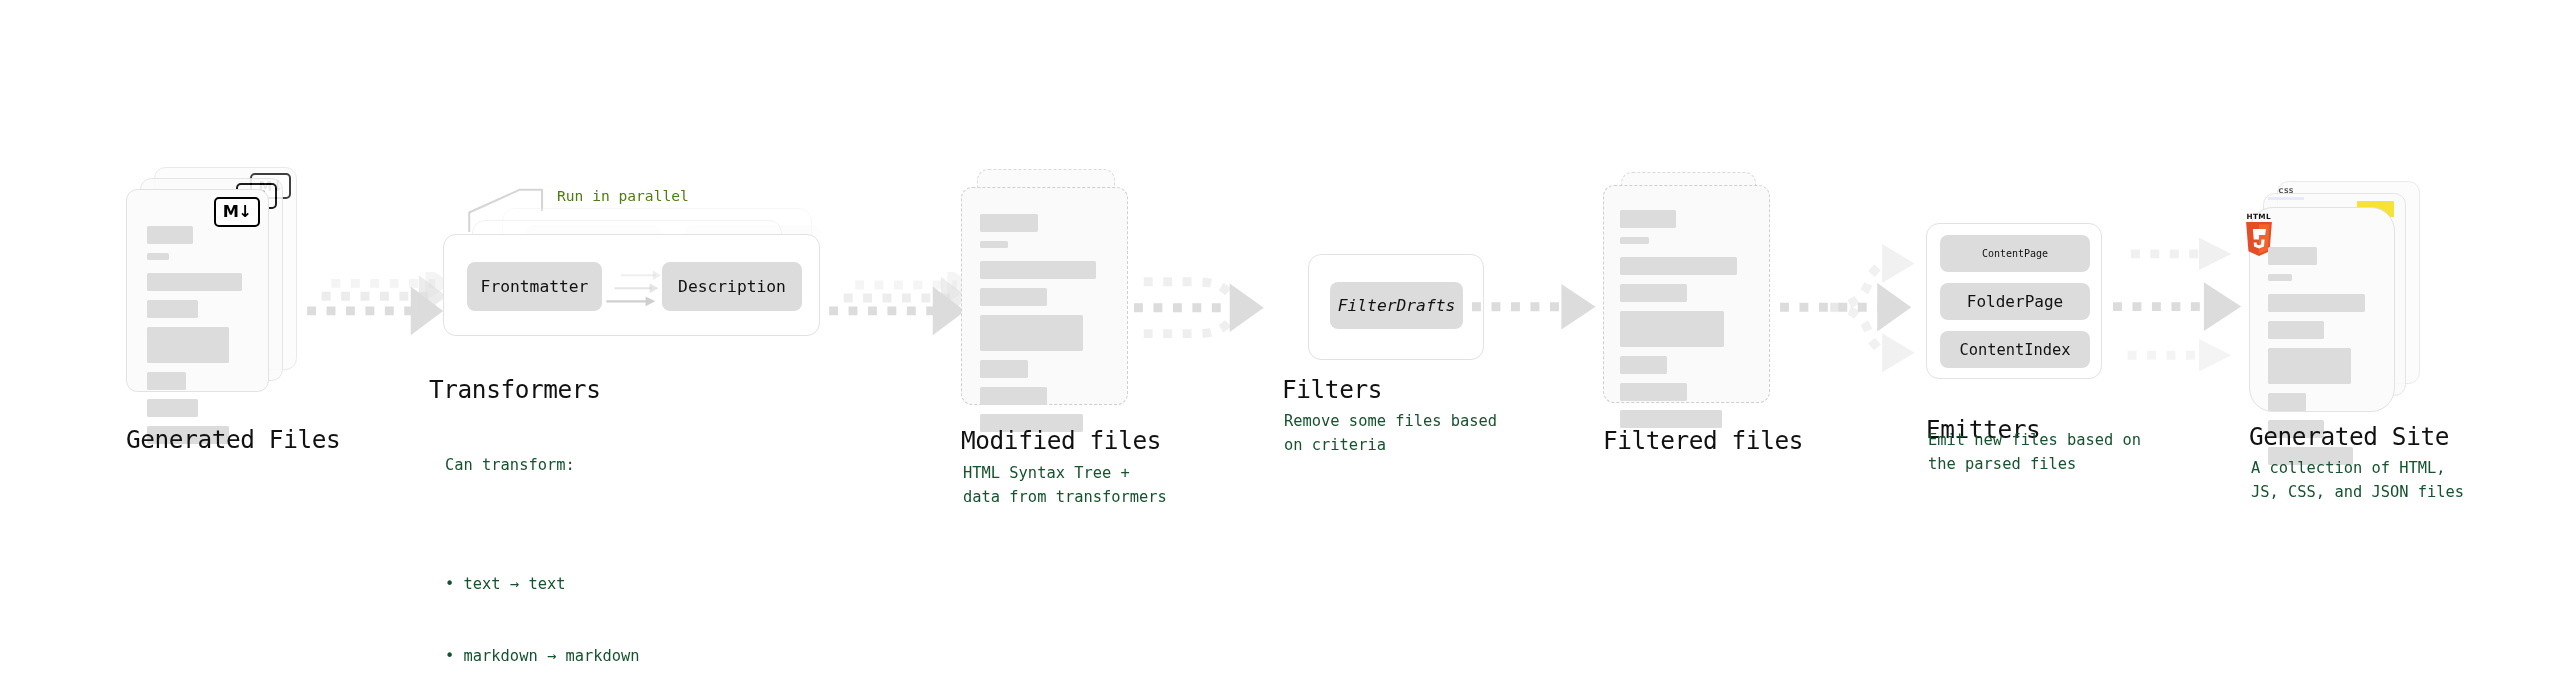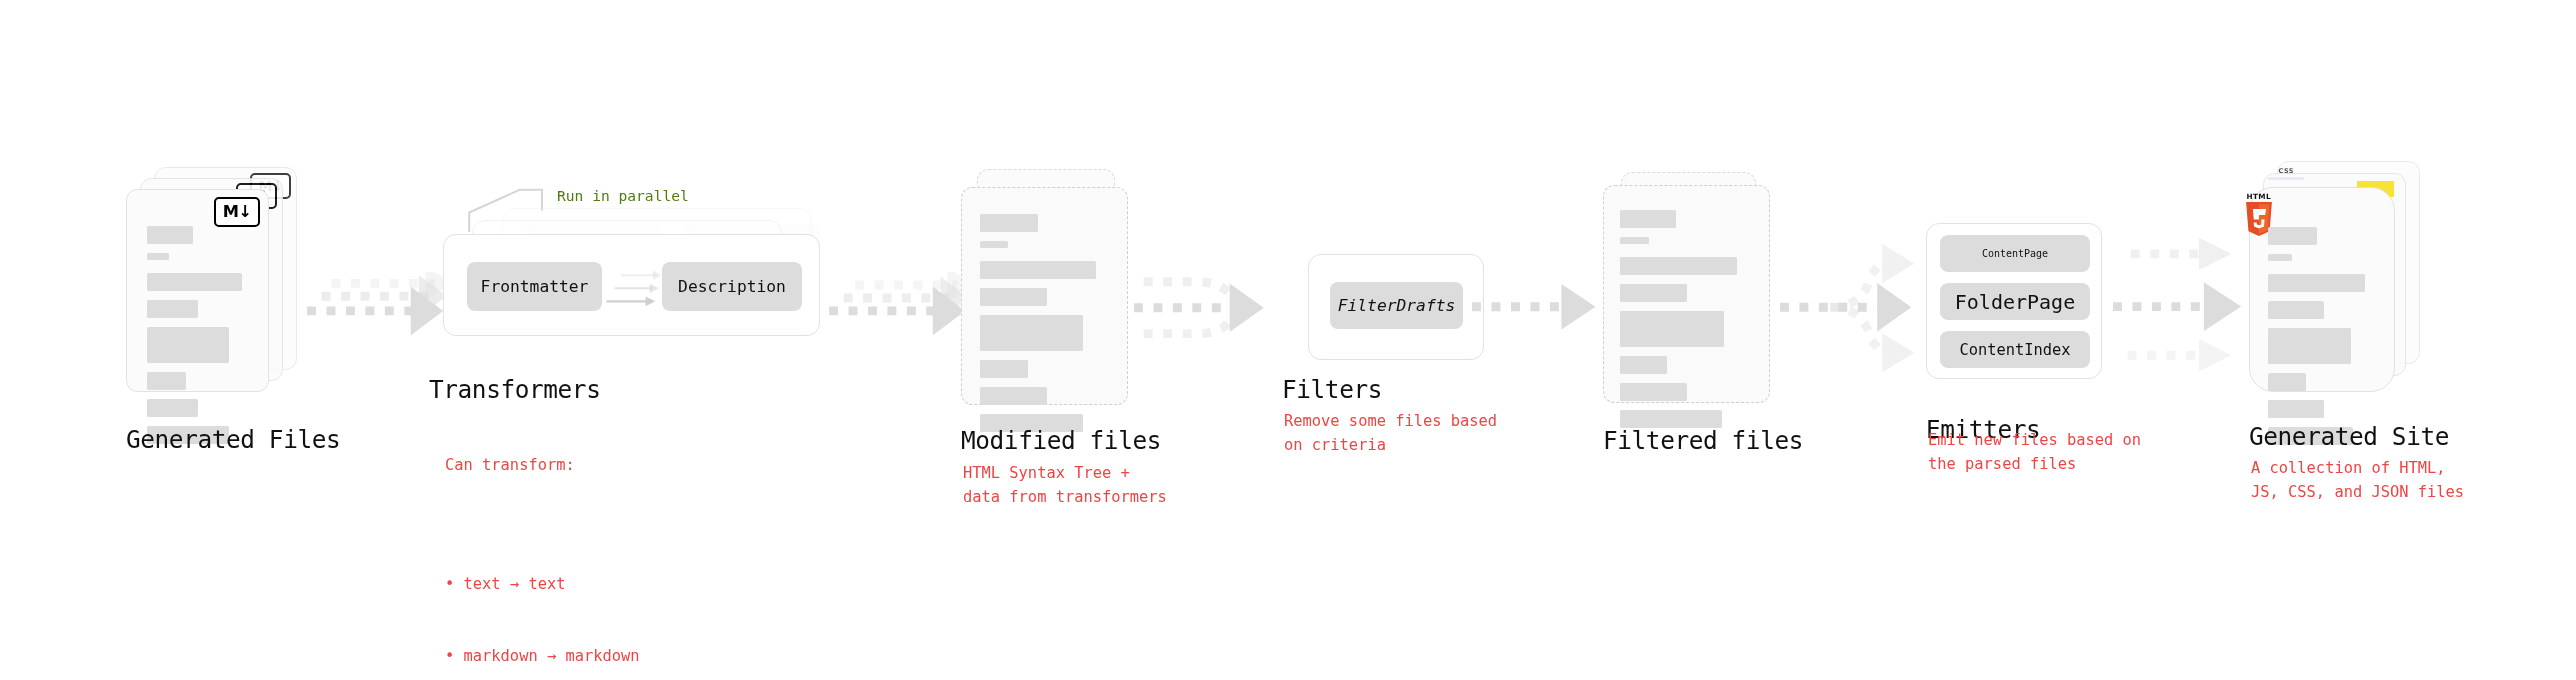--- a/index.html
+++ b/index.html
@@ -99,21 +99,21 @@
     position:absolute;
     font-size:24.4px;
     color:#111;
     white-space:nowrap;
     letter-spacing:-0.4px;
   }
   .desc{
     position:absolute;
     font-size:15.4px;
     line-height:1.55;
-    color:#ef4444;
+    color:#14532d;
     white-space:pre;
   }
   .desc .bullets{margin:0;padding:0;list-style:none;}
   .desc .bullets li{white-space:pre;}
 
   
   .arrow{position:absolute;}
   .runlabel{
     position:absolute;
     font-size:14.6px;
@@ -306,21 +306,21 @@
       </g>
       <polygon points="120,48 162,78 120,108" fill="#dcdcdc"></polygon>
       <polygon points="126,0 166,24 126,48" fill="#dcdcdc" opacity="0.4"></polygon>
       <polygon points="126,110 166,134 126,158" fill="#dcdcdc" opacity="0.4"></polygon>
     </svg>
   </div>
 
   <div class="stage" style="left:1926px;top:223px;">
     <div class="group" style="position:relative;left:0;top:0;width:176px;height:156px;">
       <div class="pill" style="left:13px;top:11.4px;width:150px;height:37px;font-size:10px;">ContentPage</div>
-      <div class="pill" style="left:13px;top:59px;width:150px;height:37px;font-size:20px;">FolderPage</div>
+      <div class="pill" style="left:13px;top:59px;width:150px;height:37px;font-size:16px;">FolderPage</div>
       <div class="pill" style="left:13px;top:107px;width:150px;height:37px;font-size:15.4px;">ContentIndex</div>
     </div>
   </div>
 
   <div class="title" style="left:1926px;top:415px;">Emitters</div>
   <div class="desc" style="left:1928px;top:429px;">Emit new files based on
 the parsed files</div>
 
   <div class="arrow" style="left:2113px;top:232px;">
     <svg width="142" height="146" viewBox="0 0 175 180" xmlns="http://www.w3.org/2000/svg">
@@ -329,21 +329,21 @@
         <line x1="0" y1="92" x2="120" y2="92"></line>
         <line x1="18" y1="152" x2="112" y2="152" opacity="0.32"></line>
       </g>
       <polygon points="106,7 146,27 106,47" fill="#dcdcdc" opacity="0.42"></polygon>
       <polygon points="112,62 158,92 112,122" fill="#dcdcdc"></polygon>
       <polygon points="106,132 146,152 106,172" fill="#dcdcdc" opacity="0.32"></polygon>
     </svg>
   </div>
 
   <div class="stage" style="left:2249px;top:161px;">
-    <div class="cardstack" style="width:187px;height:252px;">
+    <div class="cardstack" style="width:187px;height:252px;margin-top:20px;">
 
       <div class="card back2" style="left:28px;top:0px;width:143px;height:203px;">
         <div class="badge css-badge" style="right:9.8px;top:4.9px;">
           <div class="cssword">CSS</div>
           <div class="cssbar"></div>
         </div>
       </div>
 
       <div class="card back1" style="left:14px;top:12.2px;width:143px;height:203px;">
         <div class="badge js-badge" style="right:11.4px;top:6.5px;"></div>

